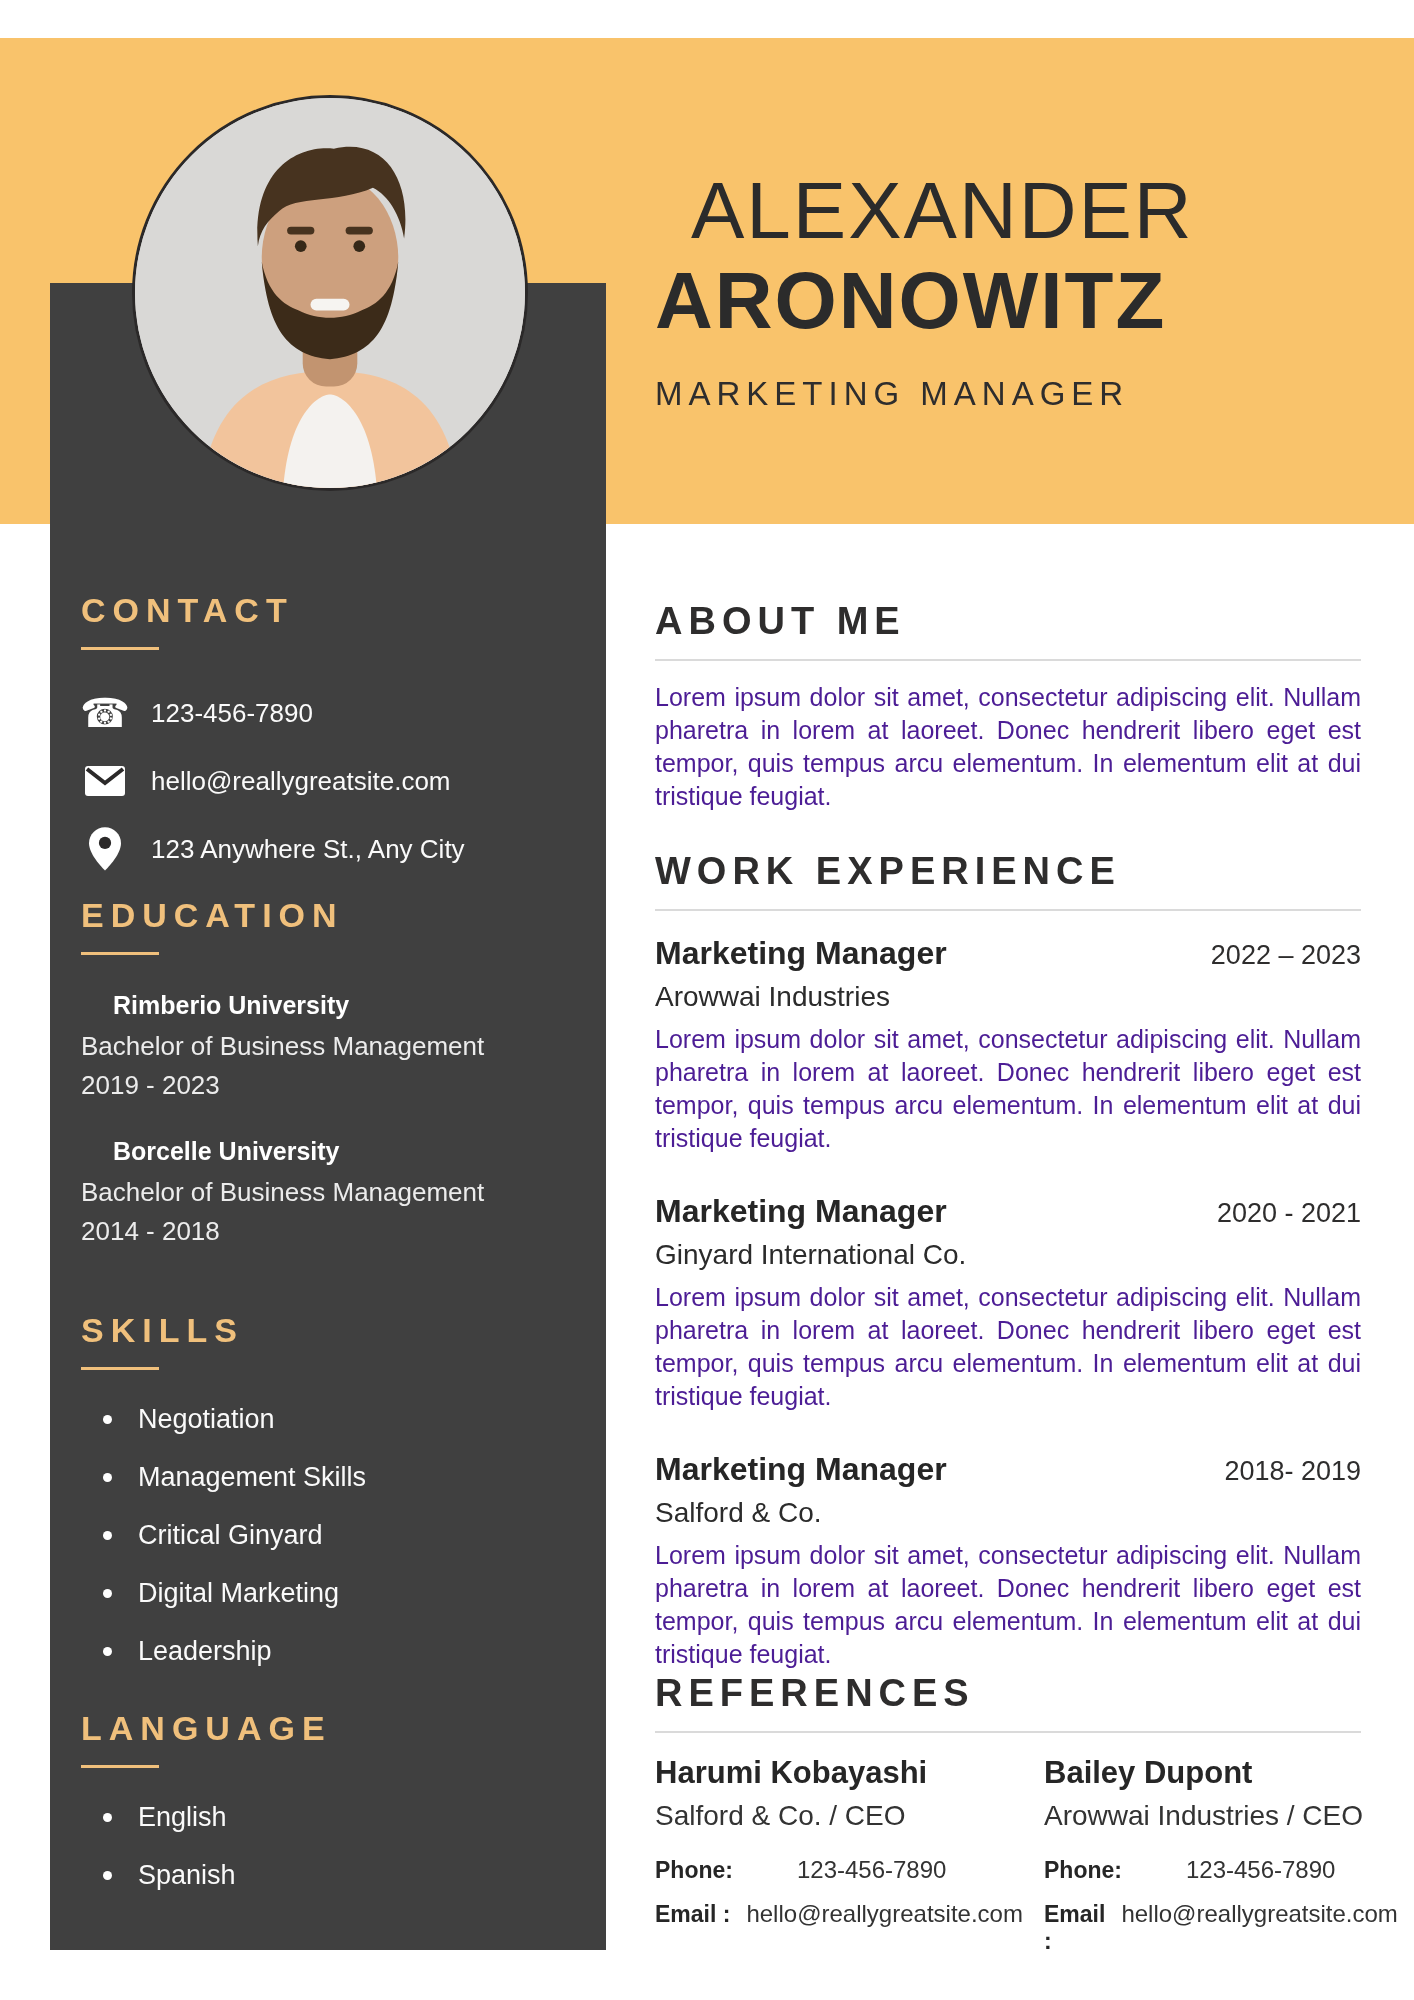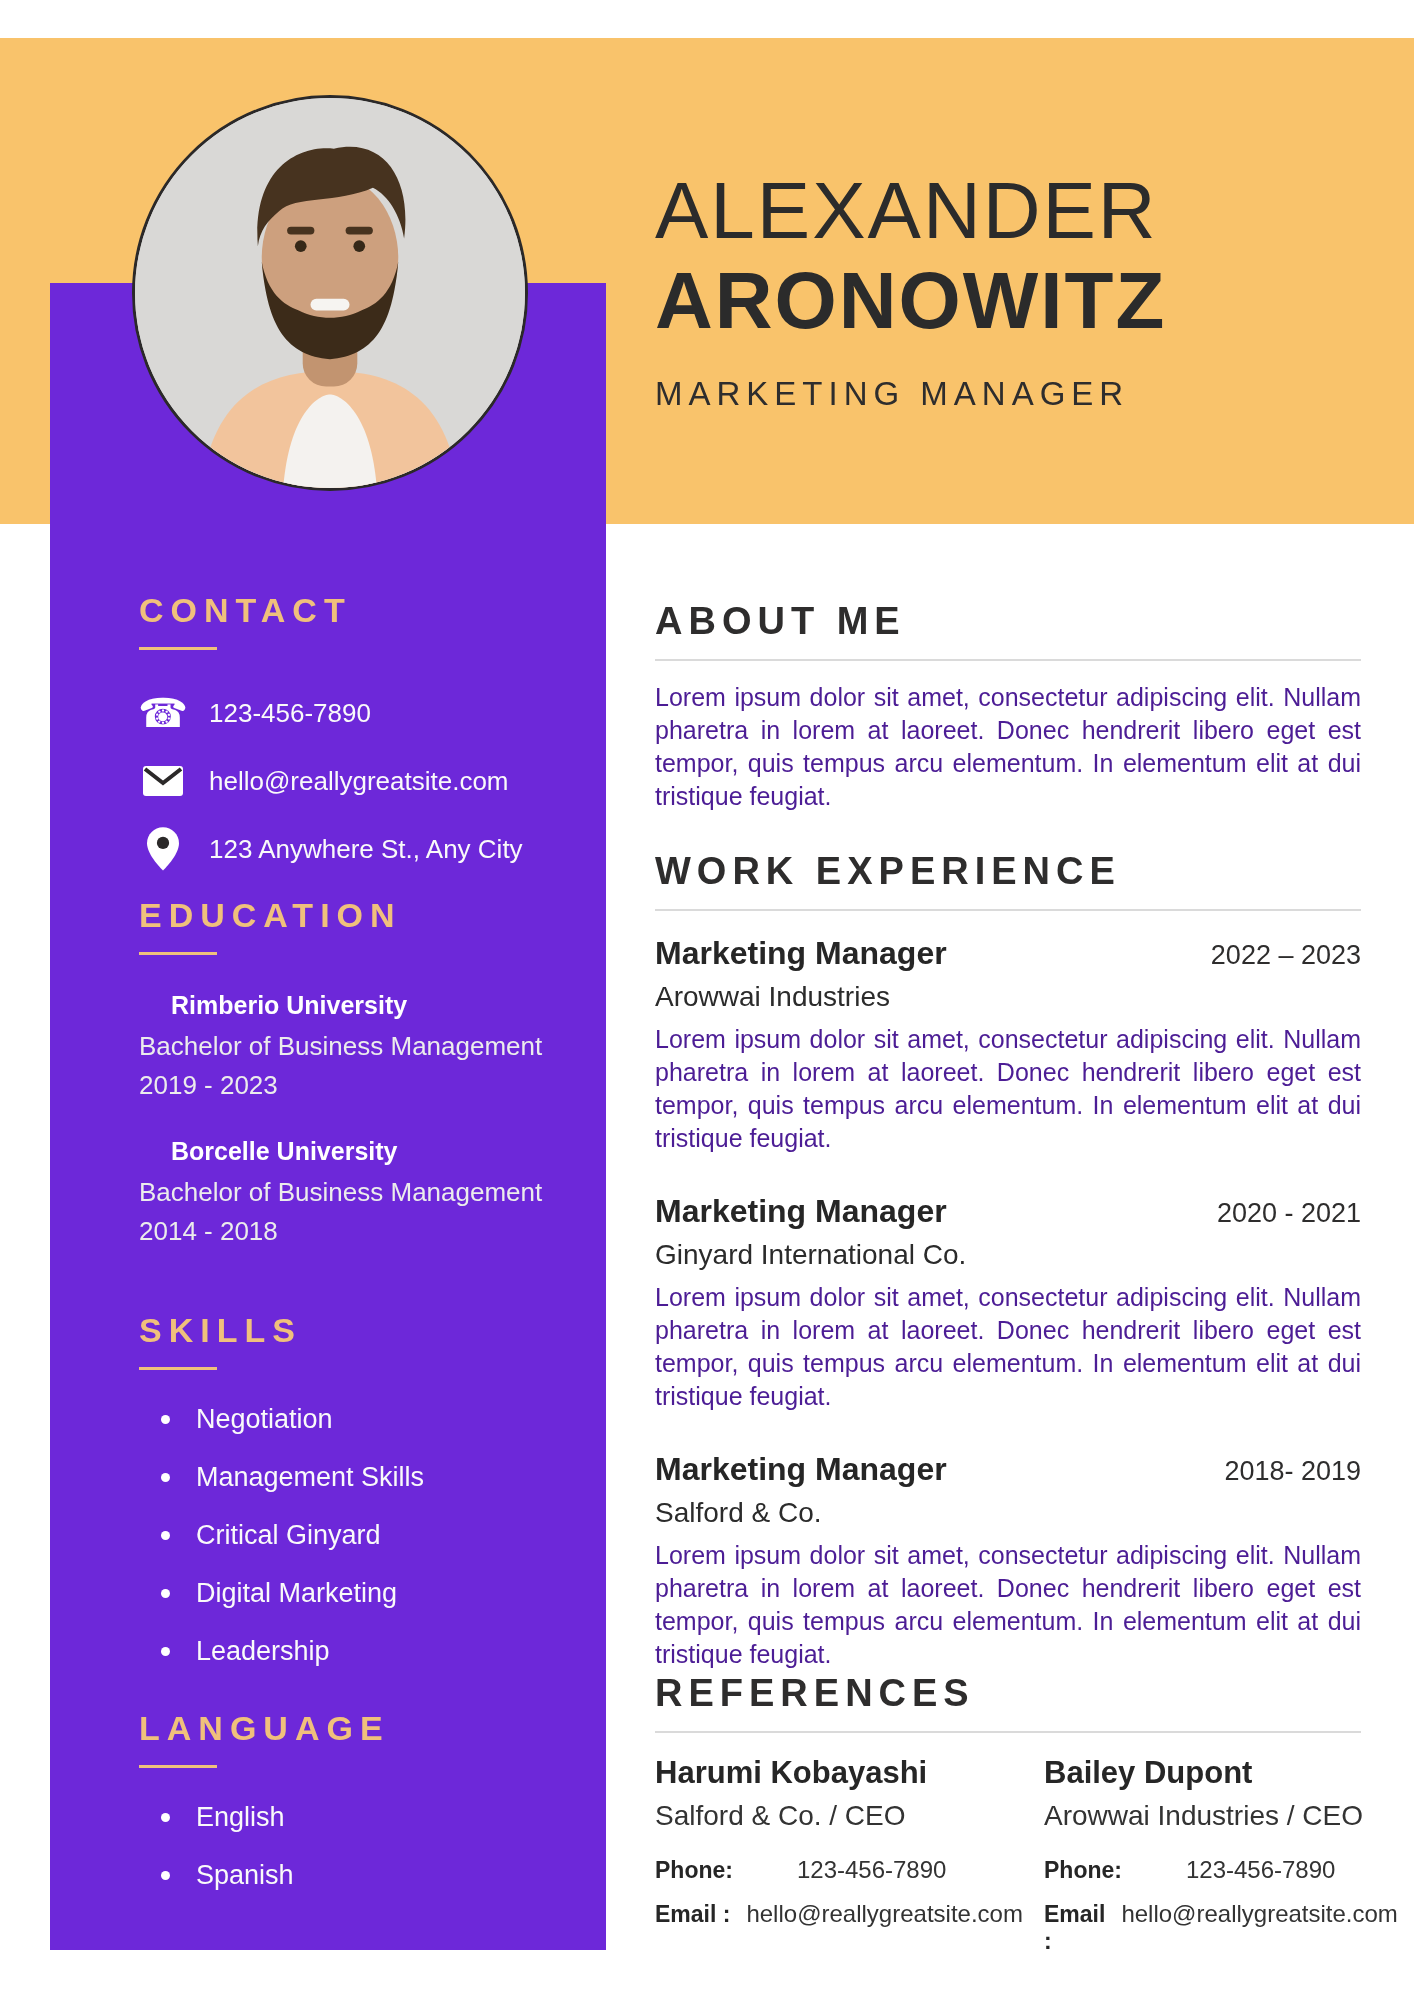--- a/index.html
+++ b/index.html
@@ -6,22 +6,22 @@
   .page{
     position:relative;width:1414px;height:2000px;background:#ffffff;
     margin:0 auto;overflow:hidden;
     font-family:"Liberation Sans", sans-serif;color:#2e2d2d;
   }
   
   .banner{position:absolute;left:0;top:38px;width:1414px;height:486px;background:#f9c36b;}
   
   .sidebar{
     position:absolute;left:50px;top:283px;width:556px;height:1667px;
-    background:#6d28d9;color:#fafafa;box-sizing:border-box;
-    padding:308px 52px 0 89px;
+    background:#404040;color:#fafafa;box-sizing:border-box;
+    padding:308px 52px 0 31px;
   }
   .side-heading{font-size:34px;font-weight:700;letter-spacing:7px;color:#f0c07c;}
   .gold-rule{width:78px;height:3px;background:#f0c07c;margin-top:17px;}
   
   .contact-list{margin-top:40px;}
   .contact-row{display:flex;align-items:center;margin-bottom:22px;min-height:46px;}
   .contact-icon{width:48px;display:flex;justify-content:center;align-items:center;margin-right:22px;flex:0 0 48px;}
   .phone-glyph{font-family:"DejaVu Sans", sans-serif;font-size:40px;color:#ffffff;line-height:1;}
   .contact-text{font-size:26px;color:#fafafa;}
   
@@ -37,21 +37,21 @@
   .bullet-item{display:flex;align-items:center;font-size:27px;color:#fafafa;margin-bottom:27px;}
   .dot{width:9px;height:9px;border-radius:50%;background:#ffffff;margin:0 26px 0 22px;flex:0 0 9px;}
   
   .photo-wrap{
     position:absolute;left:132px;top:95px;width:396px;height:396px;border-radius:50%;
     overflow:hidden;border:3px solid #2b2929;box-sizing:border-box;background:#d9d8d6;z-index:3;
   }
   .photo-wrap svg{display:block;width:100%;height:100%;}
   
   .name-block{position:absolute;left:655px;top:168px;color:#2b2b2b;z-index:2;}
-  .name-first{font-size:80px;font-weight:400;letter-spacing:2px;line-height:1.08;}
+  .name-first{font-size:80px;font-weight:400;letter-spacing:2px;line-height:1.08;margin-left:36px;}
   .name-last{font-size:80px;font-weight:700;letter-spacing:2px;line-height:1.08;margin-top:4px;}
   .name-role{font-size:33px;font-weight:500;letter-spacing:6px;margin-top:30px;color:#2e2d2d;}
   
   .main-sec{position:absolute;left:655px;width:706px;color:#2e2d2d;}
   .sec-about{top:600px;}
   .sec-exp{top:850px;}
   .sec-refs{top:1672px;}
   .main-heading{font-size:38px;font-weight:700;letter-spacing:6px;color:#2e2d2d;}
   .gray-rule{height:2px;background:#dadada;margin-top:16px;}
   .para{font-size:25px;line-height:33px;text-align:justify;color:#4c1d95;margin-top:20px;}

